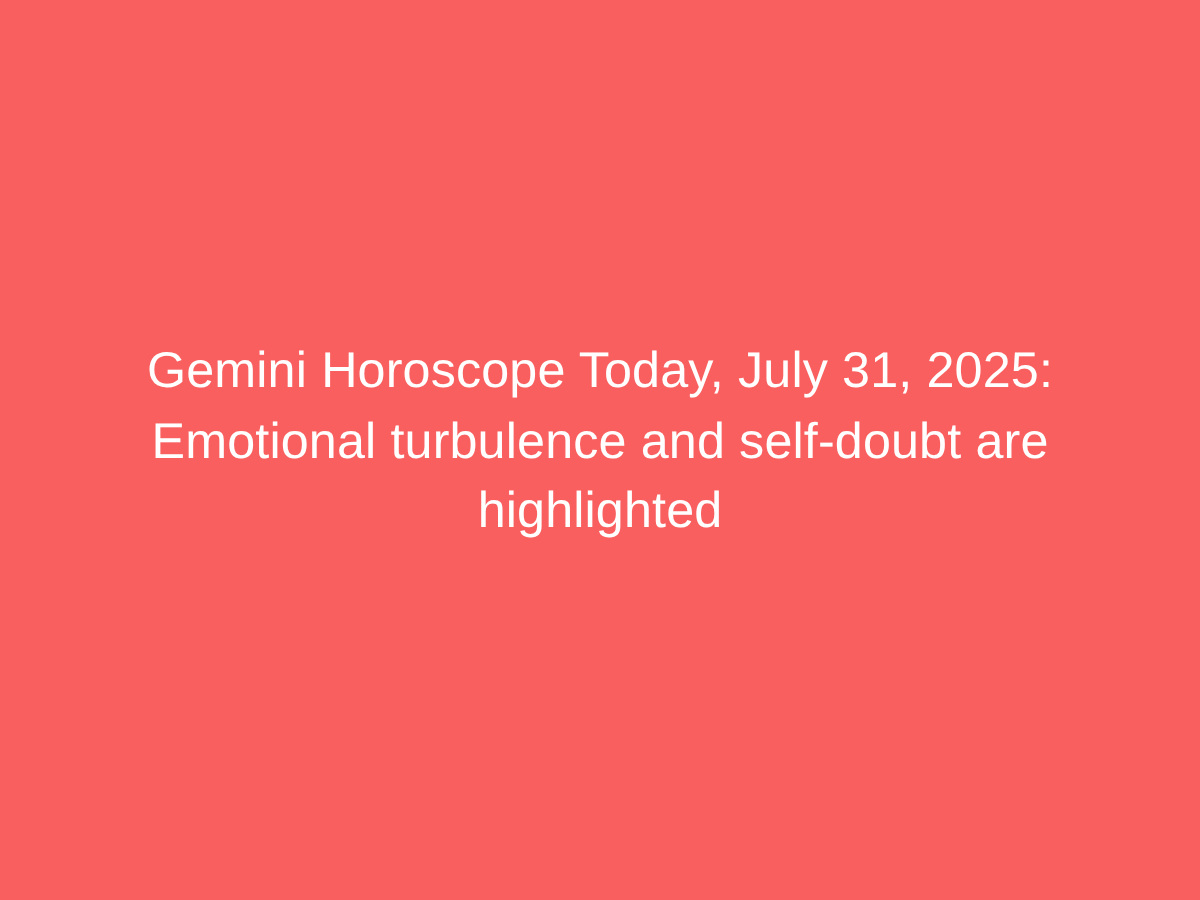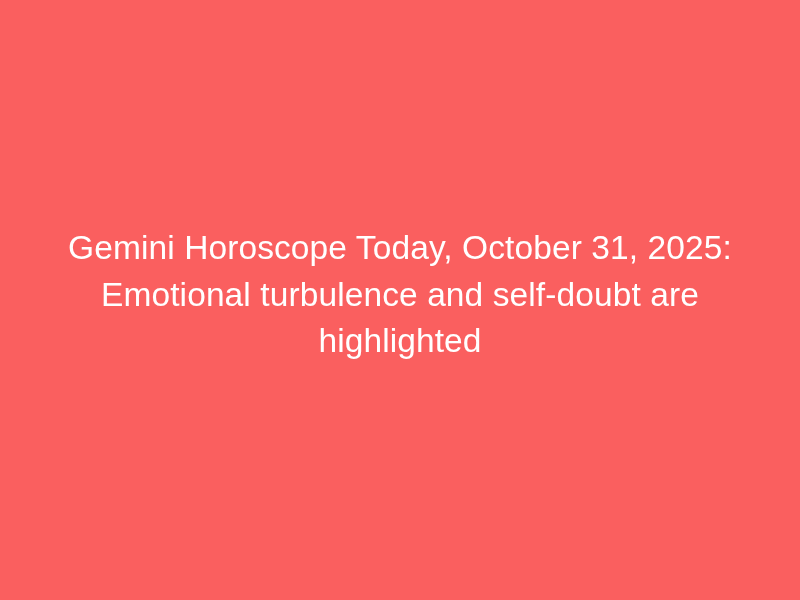--- a/index.html
+++ b/index.html
@@ -52,15 +52,15 @@
     letter-spacing: 0.1px;
     word-wrap: break-word;
     -webkit-font-smoothing: antialiased;
   }
 </style>
 </head>
 <body style="background: rgb(250, 95, 95);">
 
 <div class="card" style="background: rgb(250, 95, 95);">
   <div class="headline-wrap">
-    <h1 class="headline" style="color: rgb(255, 255, 255);">Gemini Horoscope Today, October 31, 2025: Emotional turbulence and self-doubt are highlighted</h1>
+    <h1 class="headline" style="color: rgb(255, 255, 255);">Gemini Horoscope Today, July 31, 2025: Emotional turbulence and self-doubt are highlighted</h1>
   </div>
 </div>
 
 </body></html>

